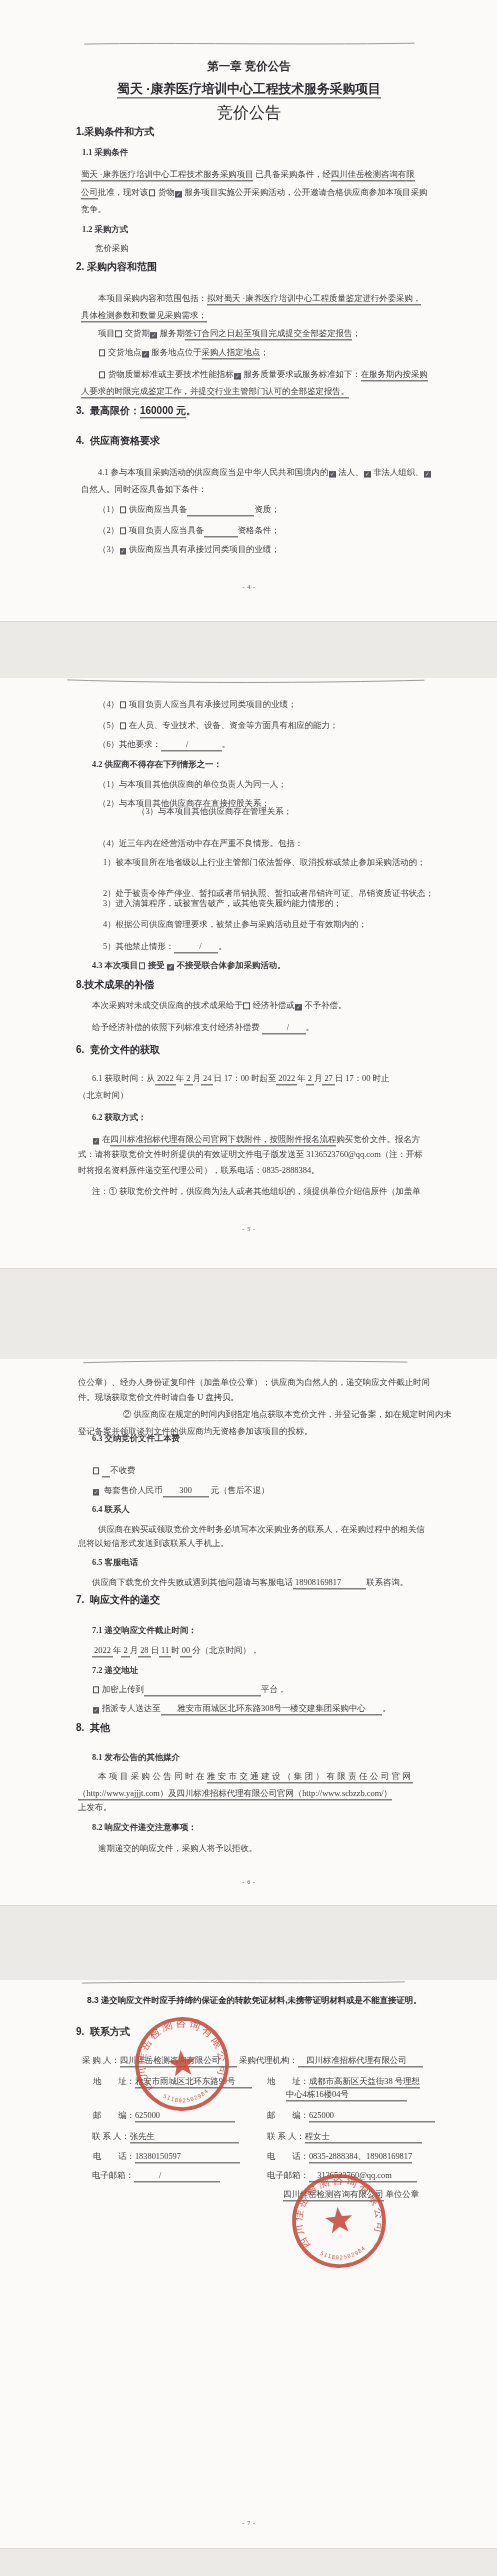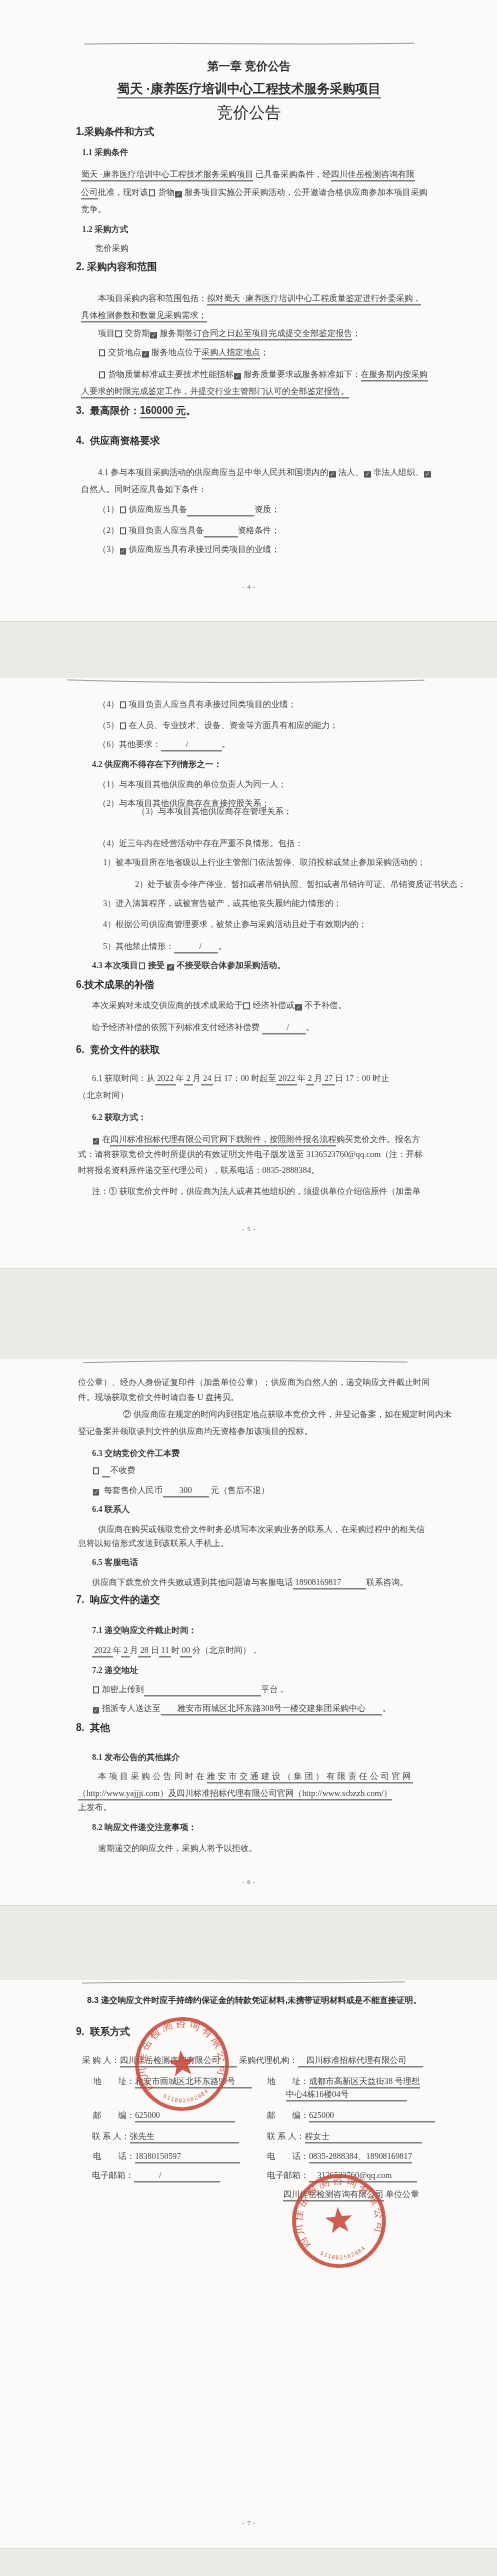--- a/index.html
+++ b/index.html
@@ -71,26 +71,26 @@
   <div>
       <div class="line body" style="top: 27px; left: 98px;"><span>（4）</span><span class="cb"></span><span>项目负责人应当具有承接过同类项目的业绩；</span></div>
       <div class="line body" style="top: 48px; left: 98px;"><span>（5）</span><span class="cb"></span><span>在人员、专业技术、设备、资金等方面具有相应的能力；</span></div>
       <div class="line body" style="top: 67px; left: 98px;"><span>（6）其他要求：</span><span class="u">　　　/　　　　</span><span>。</span></div>
       <div class="line h2" style="top: 87px; left: 92px;"><span>4.2 供应商不得存在下列情形之一：</span></div>
       <div class="line body" style="top: 107px; left: 98px;"><span>（1）与本项目其他供应商的单位负责人为同一人；</span></div>
       <div class="line body" style="top: 126px; left: 98px;"><span>（2）与本项目其他供应商存在直接控股关系；</span></div>
       <div class="line body" style="top: 134px; left: 98px; margin-left: 39px;"><span>（3）与本项目其他供应商存在管理关系；</span></div>
       <div class="line body" style="top: 166px; left: 98px;"><span>（4）近三年内在经营活动中存在严重不良情形。包括：</span></div>
       <div class="line body" style="top: 185px; left: 103px;"><span>1）被本项目所在地省级以上行业主管部门依法暂停、取消投标或禁止参加采购活动的；</span></div>
-      <div class="line body" style="top: 207px; left: 103px; margin-left: 32px;"><span>2）处于被责令停产停业、暂扣或者吊销执照、暂扣或者吊销许可证、吊销资质证书状态；</span></div>
+      <div class="line body" style="top: 216px; left: 103px;"><span>2）处于被责令停产停业、暂扣或者吊销执照、暂扣或者吊销许可证、吊销资质证书状态；</span></div>
       <div class="line body" style="top: 226px; left: 103px;"><span>3）进入清算程序，或被宣告破产，或其他丧失履约能力情形的；</span></div>
       <div class="line body" style="top: 247px; left: 103px;"><span>4）根据公司供应商管理要求，被禁止参与采购活动且处于有效期内的；</span></div>
       <div class="line body" style="top: 269px; left: 103px;"><span>5）其他禁止情形：</span><span class="u">　　　/　　</span><span>。</span></div>
       <div class="line h2" style="top: 288px; left: 92px;"><span>4.3 本次项目</span><span class="cb"></span><span>接受 </span><span class="cb on">✓</span><span>不接受联合体参加采购活动。</span></div>
-      <div class="line h1" style="top: 307px; left: 76px;"><span>6.技术成果的补偿</span></div>
+      <div class="line h1" style="top: 307px; left: 76px;"><span>8.技术成果的补偿</span></div>
       <div class="line body" style="top: 328px; left: 92px;"><span>本次采购对未成交供应商的技术成果给于</span><span class="cb"></span><span>经济补偿或</span><span class="cb on">✓</span><span>不予补偿。</span></div>
       <div class="line body" style="top: 350px; left: 92px;"><span>给予经济补偿的依照下列标准支付经济补偿费 </span><span class="u">　　　/　　</span><span>。</span></div>
       <div class="line h1" style="top: 372px; left: 76px;"><span>6.&nbsp; 竞价文件的获取</span></div>
       <div class="line body" style="top: 401px; left: 92px;"><span>6.1 获取时间：从</span><span class="u">&nbsp;2022&nbsp;</span><span>年</span><span class="u">&nbsp;2&nbsp;</span><span>月</span><span class="u">&nbsp;24&nbsp;</span><span>日 17：00 时起至</span><span class="u">&nbsp;2022&nbsp;</span><span>年</span><span class="u">&nbsp;2&nbsp;</span><span>月</span><span class="u">&nbsp;27&nbsp;</span><span>日 17：00 时止</span></div>
       <div class="line body" style="top: 418px; left: 78px;"><span>（北京时间）</span></div>
       <div class="line h2" style="top: 440px; left: 92px;"><span>6.2 获取方式：</span></div>
       <div class="line body" style="top: 462px; left: 92px;"><span class="cb on">✓</span><span>在</span><span class="u">四川标准招标代理有限公司官网下载附件，按照附件报名流程</span><span>购买竞价文件。报名方</span></div>
       <div class="line body" style="top: 477px; left: 78px;"><span>式：请将获取竞价文件时所提供的有效证明文件电子版发送至 3136523760@qq.com（注：开标</span></div>
       <div class="line body" style="top: 493px; left: 78px;"><span>时将报名资料原件递交至代理公司），联系电话：0835-2888384。</span></div>
       <div class="line body" style="top: 514px; left: 92px;"><span>注：① 获取竞价文件时，供应商为法人或者其他组织的，须提供单位介绍信原件（加盖单</span></div>
@@ -100,21 +100,21 @@
 
 <div class="page" id="p2" style="top:1359px; height:546px;">
   <svg class="scanline" style="left:81px; top:0px;" width="330" height="6.2" viewBox="0 0 530 10">
     <path d="M2,6 C160,1.5 330,2 526,5" fill="none" stroke="#8e8d8b" stroke-width="1.4"></path>
   </svg>
   <div>
       <div class="line body" style="top: 23.6px; left: 78px;"><span>位公章）、经办人身份证复印件（加盖单位公章）；供应商为自然人的，递交响应文件截止时间</span></div>
       <div class="line body" style="top: 39px; left: 78px;"><span>件。现场获取竞价文件时请自备 U 盘拷贝。</span></div>
       <div class="line body" style="top: 56px; left: 98px; margin-left: 25px;"><span>② 供应商应在规定的时间内到指定地点获取本竞价文件，并登记备案，如在规定时间内未</span></div>
       <div class="line body" style="top: 73px; left: 78px;"><span>登记备案并领取谈判文件的供应商均无资格参加该项目的投标。</span></div>
-      <div class="line h2" style="top: 95px; left: 92px;"><span>6.3 交纳竞价文件工本费</span></div>
+      <div class="line h2" style="top: 80px; left: 92px;"><span>6.3 交纳竞价文件工本费</span></div>
       <div class="line body" style="top: 112px; left: 92px;"><span class="cb"></span><span class="u">　</span><span>不收费</span></div>
       <div class="line body" style="top: 132px; left: 92px;"><span class="cb on">✓</span><span>&nbsp;每套售价人民币</span><span class="u">　　300　　</span><span>&nbsp;元（售后不退）</span></div>
       <div class="line h2" style="top: 151px; left: 92px;"><span>6.4 联系人</span></div>
       <div class="line body" style="top: 171px; left: 98px;"><span>供应商在购买或领取竞价文件时务必填写本次采购业务的联系人，在采购过程中的相关信</span></div>
       <div class="line body" style="top: 185px; left: 78px;"><span>息将以短信形式发送到该联系人手机上。</span></div>
       <div class="line h2" style="top: 204px; left: 92px;"><span>6.5 客服电话</span></div>
       <div class="line body" style="top: 224px; left: 92px;"><span>供应商下载竞价文件失败或遇到其他问题请与客服电话</span><span class="u">&nbsp;18908169817　　　</span><span>联系咨询。</span></div>
       <div class="line h1" style="top: 241px; left: 76px;"><span>7.&nbsp; 响应文件的递交</span></div>
       <div class="line h2" style="top: 272px; left: 92px;"><span>7.1 递交响应文件截止时间：</span></div>
       <div class="line body" style="top: 292px; left: 92px;"><span class="u">&nbsp;2022&nbsp;</span><span>年</span><span class="u">&nbsp;2&nbsp;</span><span>月</span><span class="u">&nbsp;28&nbsp;</span><span>日</span><span class="u">&nbsp;11&nbsp;</span><span>时</span><span class="u">&nbsp;00&nbsp;</span><span>分（北京时间），</span></div>

